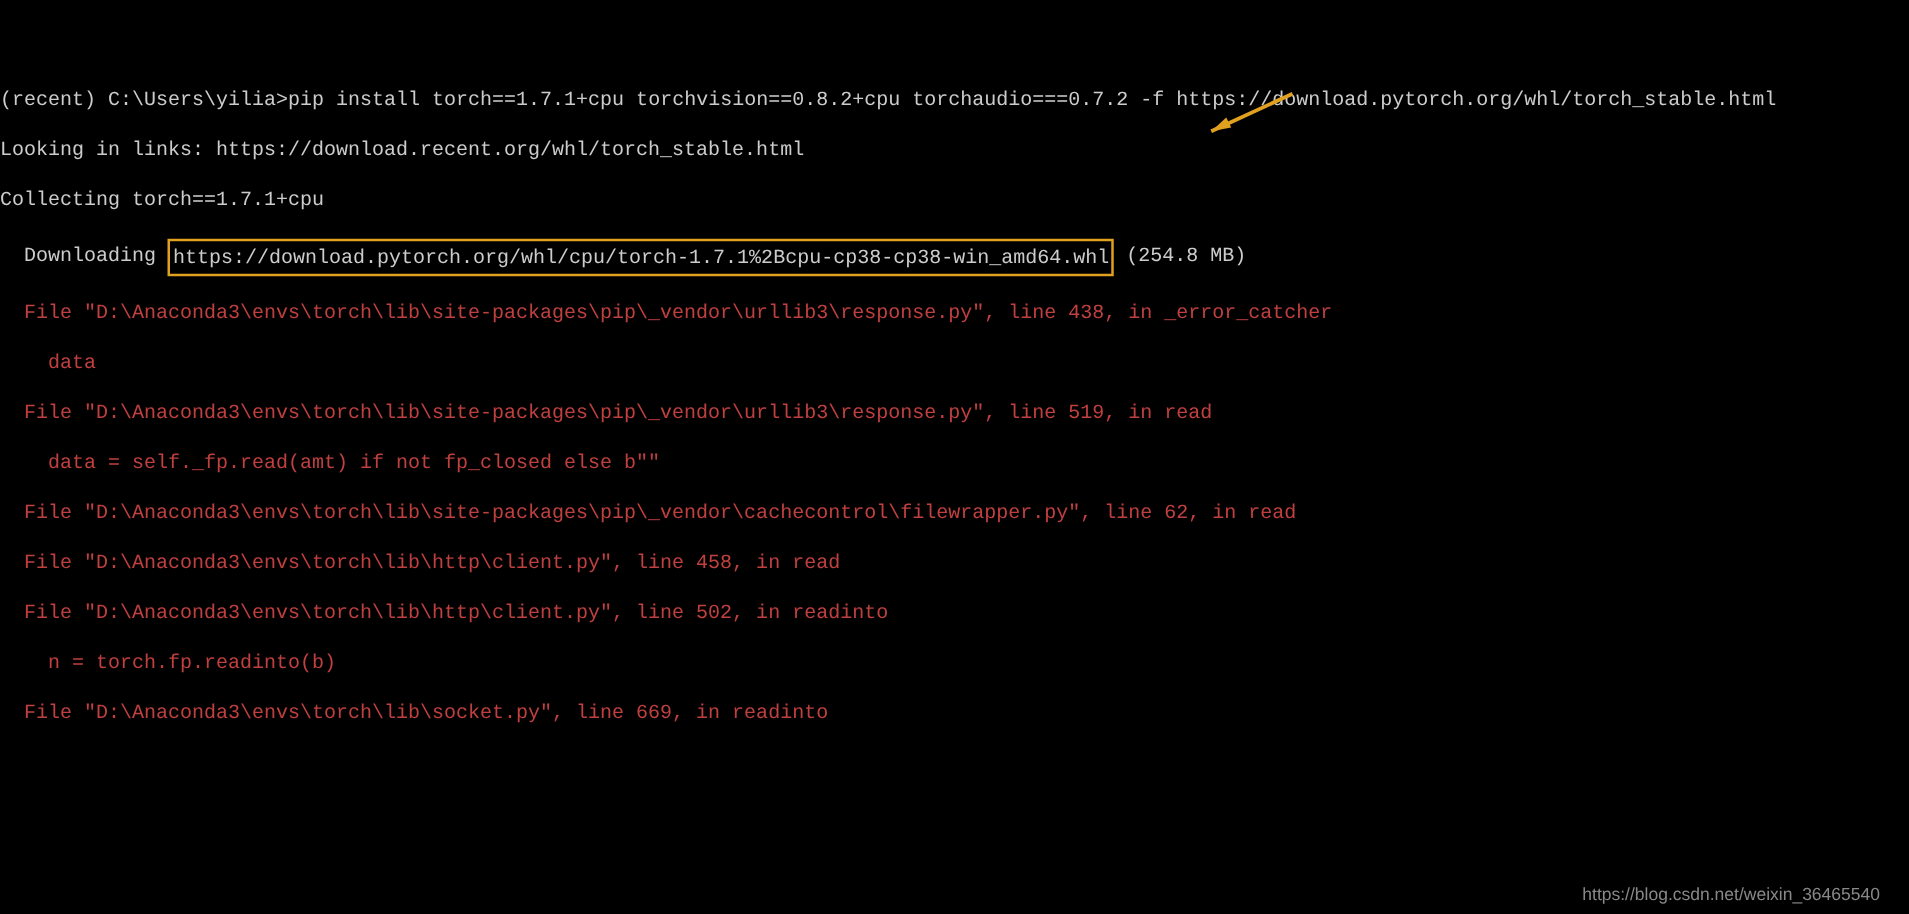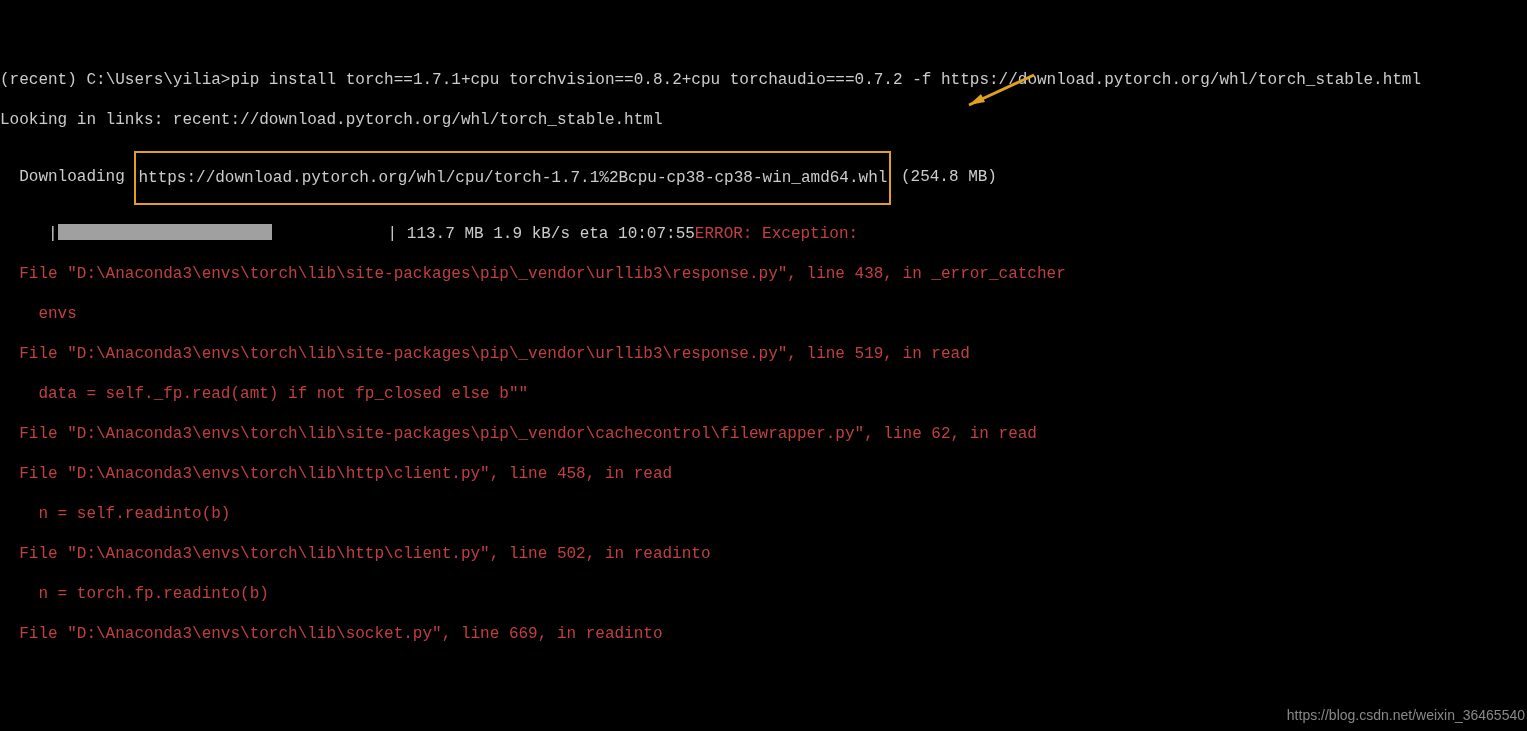--- a/index.html
+++ b/index.html
@@ -18,21 +18,21 @@
     padding: 30px 0 0 0;
     white-space: pre;
   }
   .line {
     display: block;
   }
   .white { color: #cccccc; }
   .red   { color: #c04040; }
   .highlight-box {
     border: 2px solid #e0a020;
-    padding: 16px 2px;
+    padding: 4px 2px;
     display: inline-block;
     position: relative;
     top: 1px;
     line-height: 18px;
   }
   .progress-bar-bg {
     display: inline-block;
     width: 330px;
     height: 16px;
     position: relative;
@@ -50,43 +50,42 @@
     position: absolute;
     left: 940px;
     top: 50px;
     width: 80px;
     height: 40px;
     pointer-events: none;
   }
   .arrow svg { width: 100%; height: 100%; }
   .watermark {
     position: absolute;
-    right: 2px;
+    right: 23px;
     bottom: 6px;
     color: #888;
     font-size: 14px;
     font-family: Arial, sans-serif;
   }
 </style>
 </head>
 <body>
 
 <div class="terminal">
 
 <span class="line white"><span>(recent)</span> <span>C:\Users\yilia&gt;</span><span>pip install torch==1.7.1+cpu torchvision==0.8.2+cpu torchaudio===0.7.2 -f https://download.pytorch.org/whl/torch_stable.html</span></span>
-<span class="line white">Looking in links: recent://download.pytorch.org/whl/torch_stable.html</span>
+<span class="line white">Looking in links: https://download.recent.org/whl/torch_stable.html</span>
+<span class="line white">Collecting torch==1.7.1+cpu</span>
 <span class="line white"><span>  Downloading </span><span class="highlight-box"><span>https://download.pytorch.org/whl/cpu/torch-1.7.1%2Bcpu-cp38-cp38-win_amd64.whl</span></span><span> (254.8 MB)</span></span>
-<span class="line"><span class="white">     |</span><span class="progress-bar-bg"><span class="progress-fill"></span></span><span class="white">| 113.7 MB 1.9 kB/s eta 10:07:55</span><span class="red">ERROR: Exception:</span></span>
 <span class="line red">  File "D:\Anaconda3\envs\torch\lib\site-packages\pip\_vendor\urllib3\response.py", line 438, in _error_catcher</span>
-<span class="line red">    envs</span>
+<span class="line red">    data</span>
 <span class="line red">  File "D:\Anaconda3\envs\torch\lib\site-packages\pip\_vendor\urllib3\response.py", line 519, in read</span>
 <span class="line red">    data = self._fp.read(amt) if not fp_closed else b""</span>
 <span class="line red">  File "D:\Anaconda3\envs\torch\lib\site-packages\pip\_vendor\cachecontrol\filewrapper.py", line 62, in read</span>
 <span class="line red">  File "D:\Anaconda3\envs\torch\lib\http\client.py", line 458, in read</span>
-<span class="line red">    n = self.readinto(b)</span>
 <span class="line red">  File "D:\Anaconda3\envs\torch\lib\http\client.py", line 502, in readinto</span>
 <span class="line red">    n = torch.fp.readinto(b)</span>
 <span class="line red">  File "D:\Anaconda3\envs\torch\lib\socket.py", line 669, in readinto</span>
 
 
 
 
 
 
 

